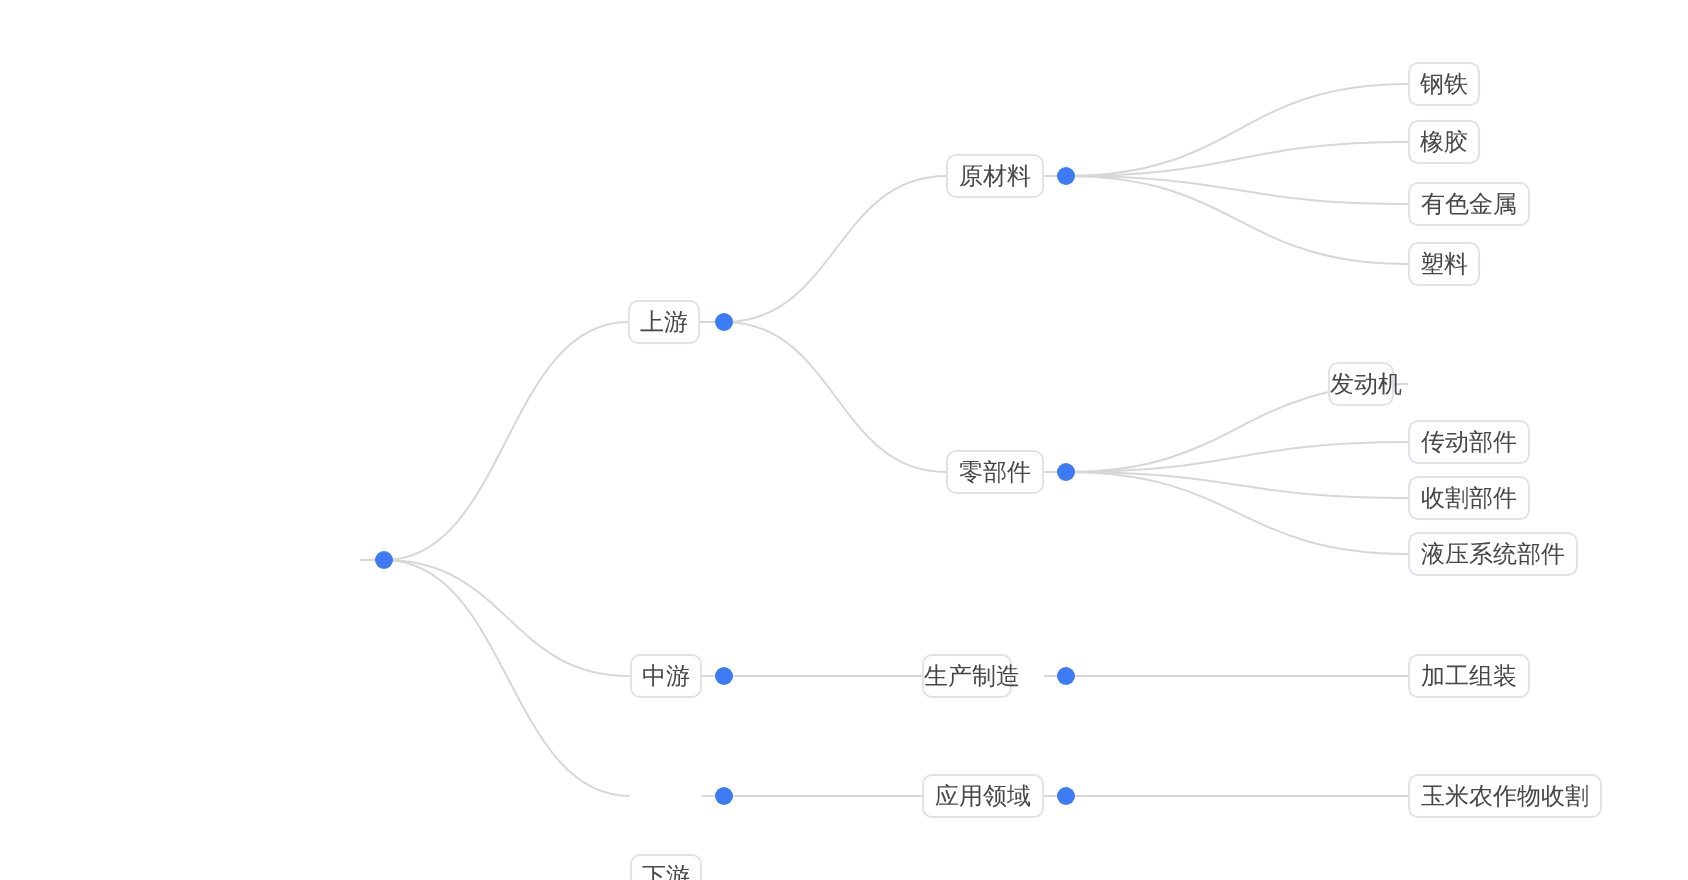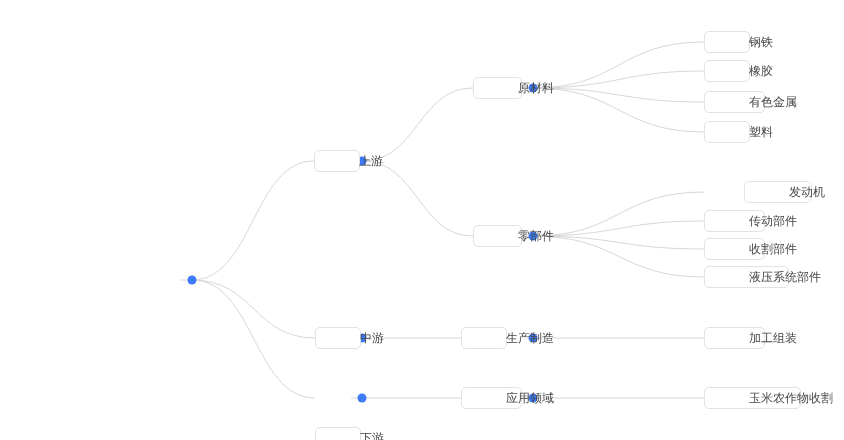--- a/index.html
+++ b/index.html
@@ -19,21 +19,20 @@
     height:22px;
     line-height:20px;
     text-align:center;
     font-size:12px;
     color:#464646;
     background:#ffffff;
     border:1px solid #dfe2e8;
     border-radius:5px;
     white-space:nowrap;
     cursor:default;
-    padding-left:44px;
   }
   .joint{
     position:absolute;
     width:9px;height:9px;
     border-radius:50%;
     background:#3d7bf5;
     transform:translate(-50%,-50%);
     cursor:pointer;
   }
   
@@ -42,21 +41,21 @@
   .n-midstream{left:315px;top:338px;width:36px;}
   .n-downstream{left:315px;top:398px;width:36px;margin-top:40px;}
   .n-raw{left:473px;top:88px;width:49px;}
   .n-comp{left:473px;top:236px;width:49px;}
   .n-prod{left:461px;top:338px;width:45px;}
   .n-app{left:461px;top:398px;width:61px;}
   .n-steel{left:704px;top:42px;width:36px;}
   .n-rubber{left:704px;top:71px;width:36px;}
   .n-nonferrous{left:704px;top:102px;width:61px;}
   .n-plastic{left:704px;top:132px;width:36px;}
-  .n-engine{left:744px;top:192px;width:68px;}
+  .n-engine{left:664px;top:192px;width:33px;}
   .n-transmission{left:704px;top:221px;width:61px;}
   .n-harvest{left:704px;top:249px;width:61px;}
   .n-hydraulic{left:704px;top:277px;width:85px;}
   .n-assembly{left:704px;top:338px;width:61px;}
   .n-corn{left:704px;top:398px;width:97px;}
   
   .j-root{left:192px;top:280px;}
   .j-upstream{left:362px;top:161px;}
   .j-midstream{left:362px;top:338px;}
   .j-downstream{left:362px;top:398px;}

